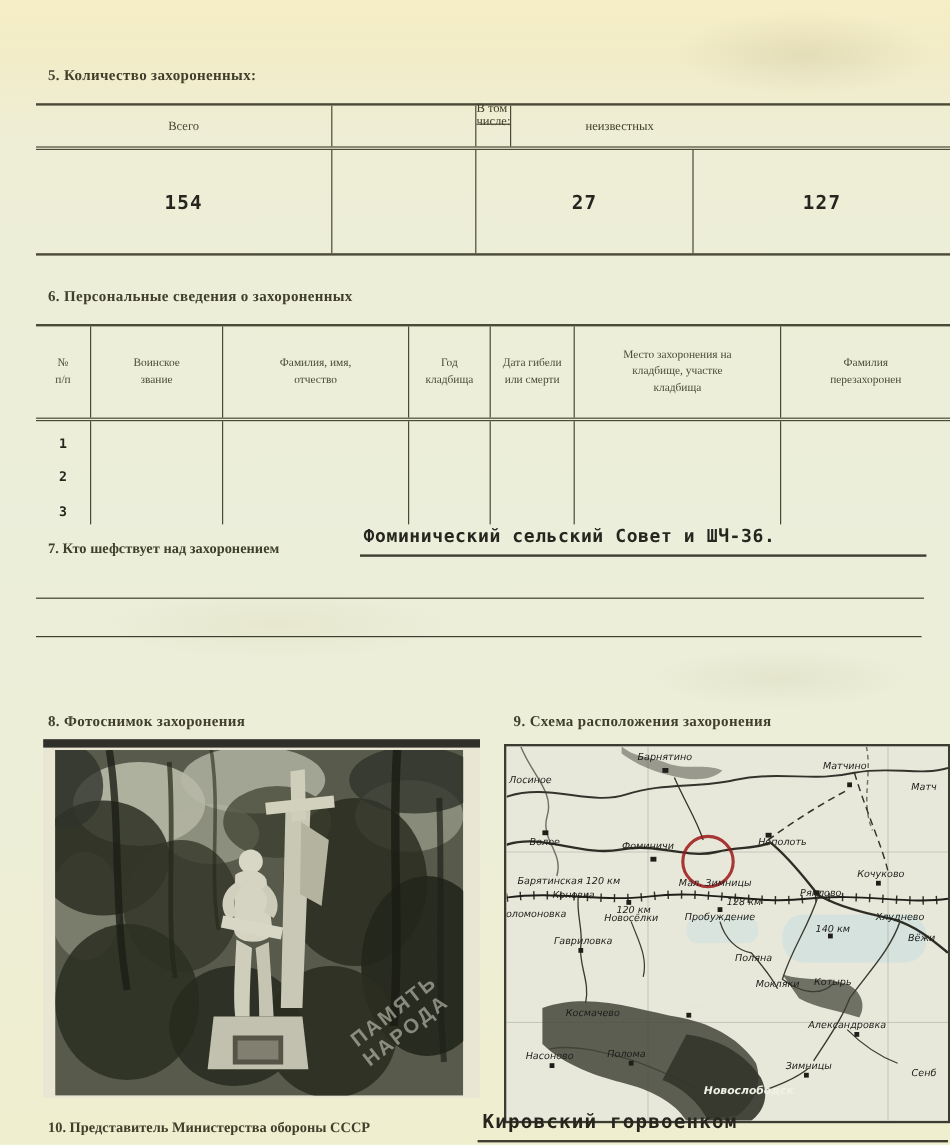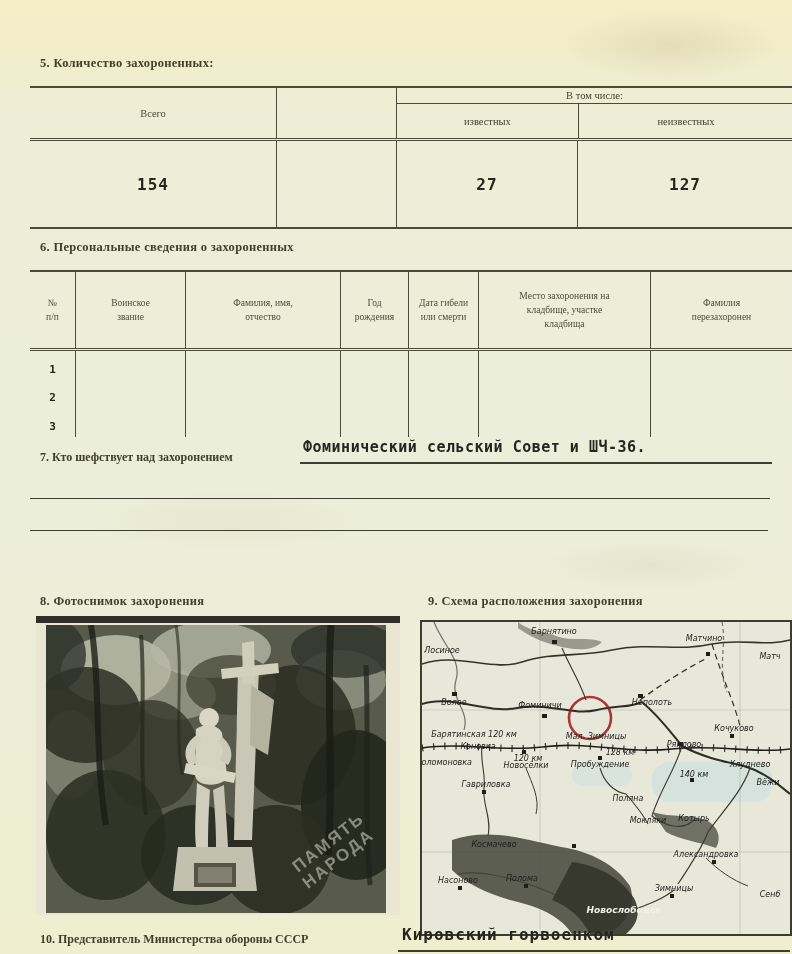--- a/index.html
+++ b/index.html
@@ -18,21 +18,21 @@
   .s2{left:80px;top:490px;width:300px;height:60px;background:radial-gradient(ellipse,rgba(200,190,140,.14),transparent 70%);}
   .s3{left:540px;top:540px;width:220px;height:50px;background:radial-gradient(ellipse,rgba(170,160,120,.12),transparent 70%);}
 
   .sec-title{position:absolute;font-size:12.5px;font-weight:bold;letter-spacing:.3px;color:#3f3f2b;}
 
   
   .t1{position:absolute;left:30px;top:86px;width:762px;border-top:2px solid var(--line);border-bottom:2px solid var(--line);}
   .t1-head{display:grid;grid-template-columns:246px 120px 396px;}
   .t1-cell{display:flex;align-items:center;justify-content:center;font-size:10.5px;color:#4c4c38;}
   .bl{border-left:1.5px solid var(--line);}
-  .t1-group-wrap{display:flex;flex-direction:column;}
+  .t1-group-wrap{display:flex;flex-direction:row;}
   .t1-group{height:15px;display:flex;align-items:center;justify-content:center;font-size:10.5px;border-bottom:1.5px solid var(--line);}
   .t1-sub{display:grid;grid-template-columns:181px 215px;flex:1;}
   .t1-sub div{display:flex;align-items:center;justify-content:center;font-size:10.5px;min-height:34px;}
   .t1-body{display:grid;grid-template-columns:246px 120px 181px 215px;height:86px;border-top:3px double var(--line);}
   .t1-body div{display:flex;align-items:center;justify-content:center;}
   .typed{font-family:"DejaVu Sans Mono",monospace;font-weight:bold;color:var(--typed);}
   .num{font-size:16px;letter-spacing:1px;}
 
   
   .t2{position:absolute;left:30px;top:270px;width:762px;border-top:2px solid var(--line);}
@@ -76,21 +76,20 @@
 
   <div class="sec-title" style="left:40px;top:56px;">5. Количество захороненных:</div>
 
   <div class="t1">
     <div class="t1-head">
       <div class="t1-cell">Всего</div>
       <div class="t1-cell bl"></div>
       <div class="t1-group-wrap bl">
         <div class="t1-group">В том числе:</div>
         <div class="t1-sub">
-          <div>известных</div>
           <div class="bl">неизвестных</div>
         </div>
       </div>
     </div>
     <div class="t1-body">
       <div class="typed num">154</div>
       <div class="bl"></div>
       <div class="bl typed num">27</div>
       <div class="bl typed num">127</div>
     </div>
@@ -100,21 +99,21 @@
 
   <div class="t2">
     <div class="t2-head">
       <div>№
 п/п</div>
       <div class="bl">Воинское
 звание</div>
       <div class="bl">Фамилия, имя,
 отчество</div>
       <div class="bl">Год
-рождения</div>
+кладбища</div>
       <div class="bl">Дата гибели
 или смерти</div>
       <div class="bl">Место захоронения на
 кладбище, участке
 кладбища</div>
       <div class="bl">Фамилия
 перезахоронен</div>
     </div>
     <div class="t2-body">
       <div class="col rownums">

